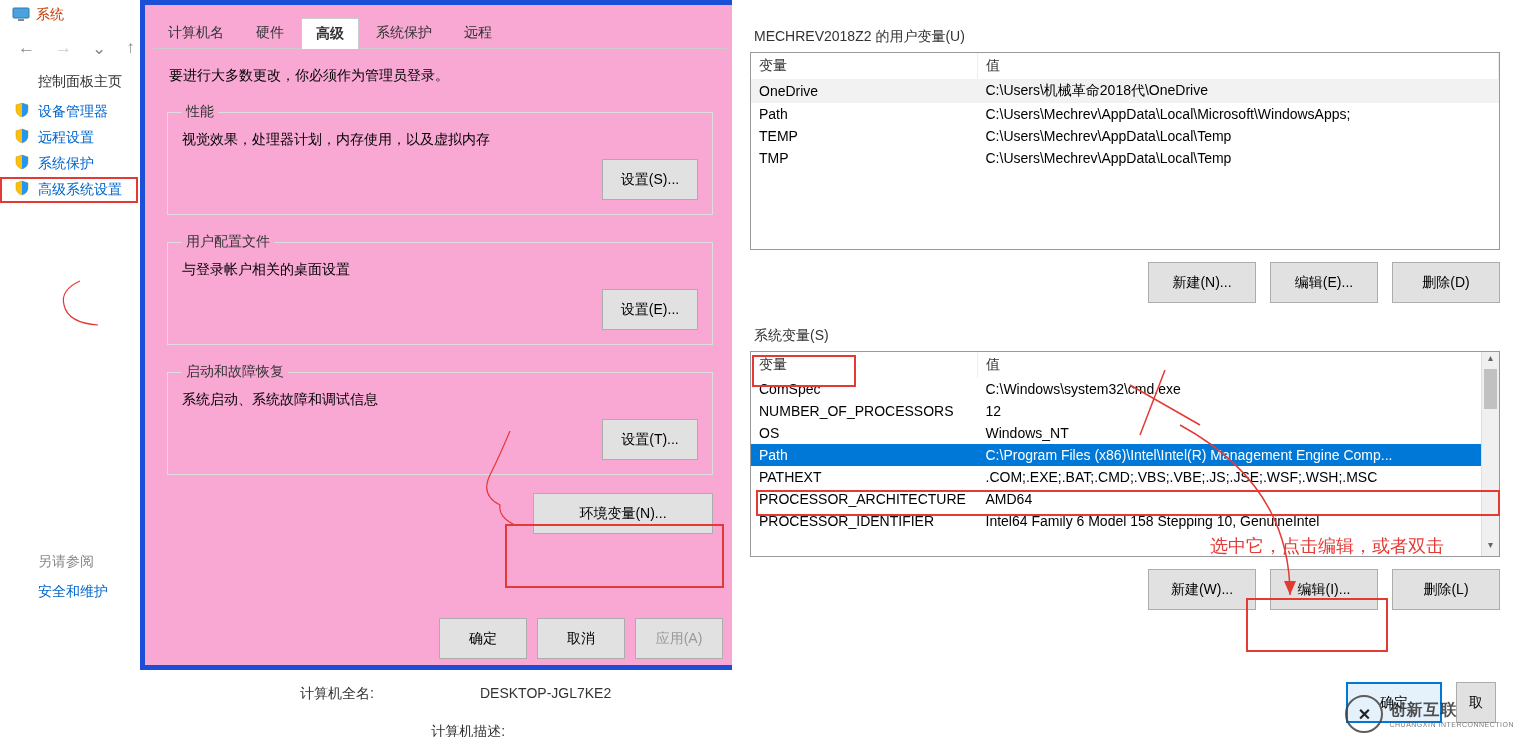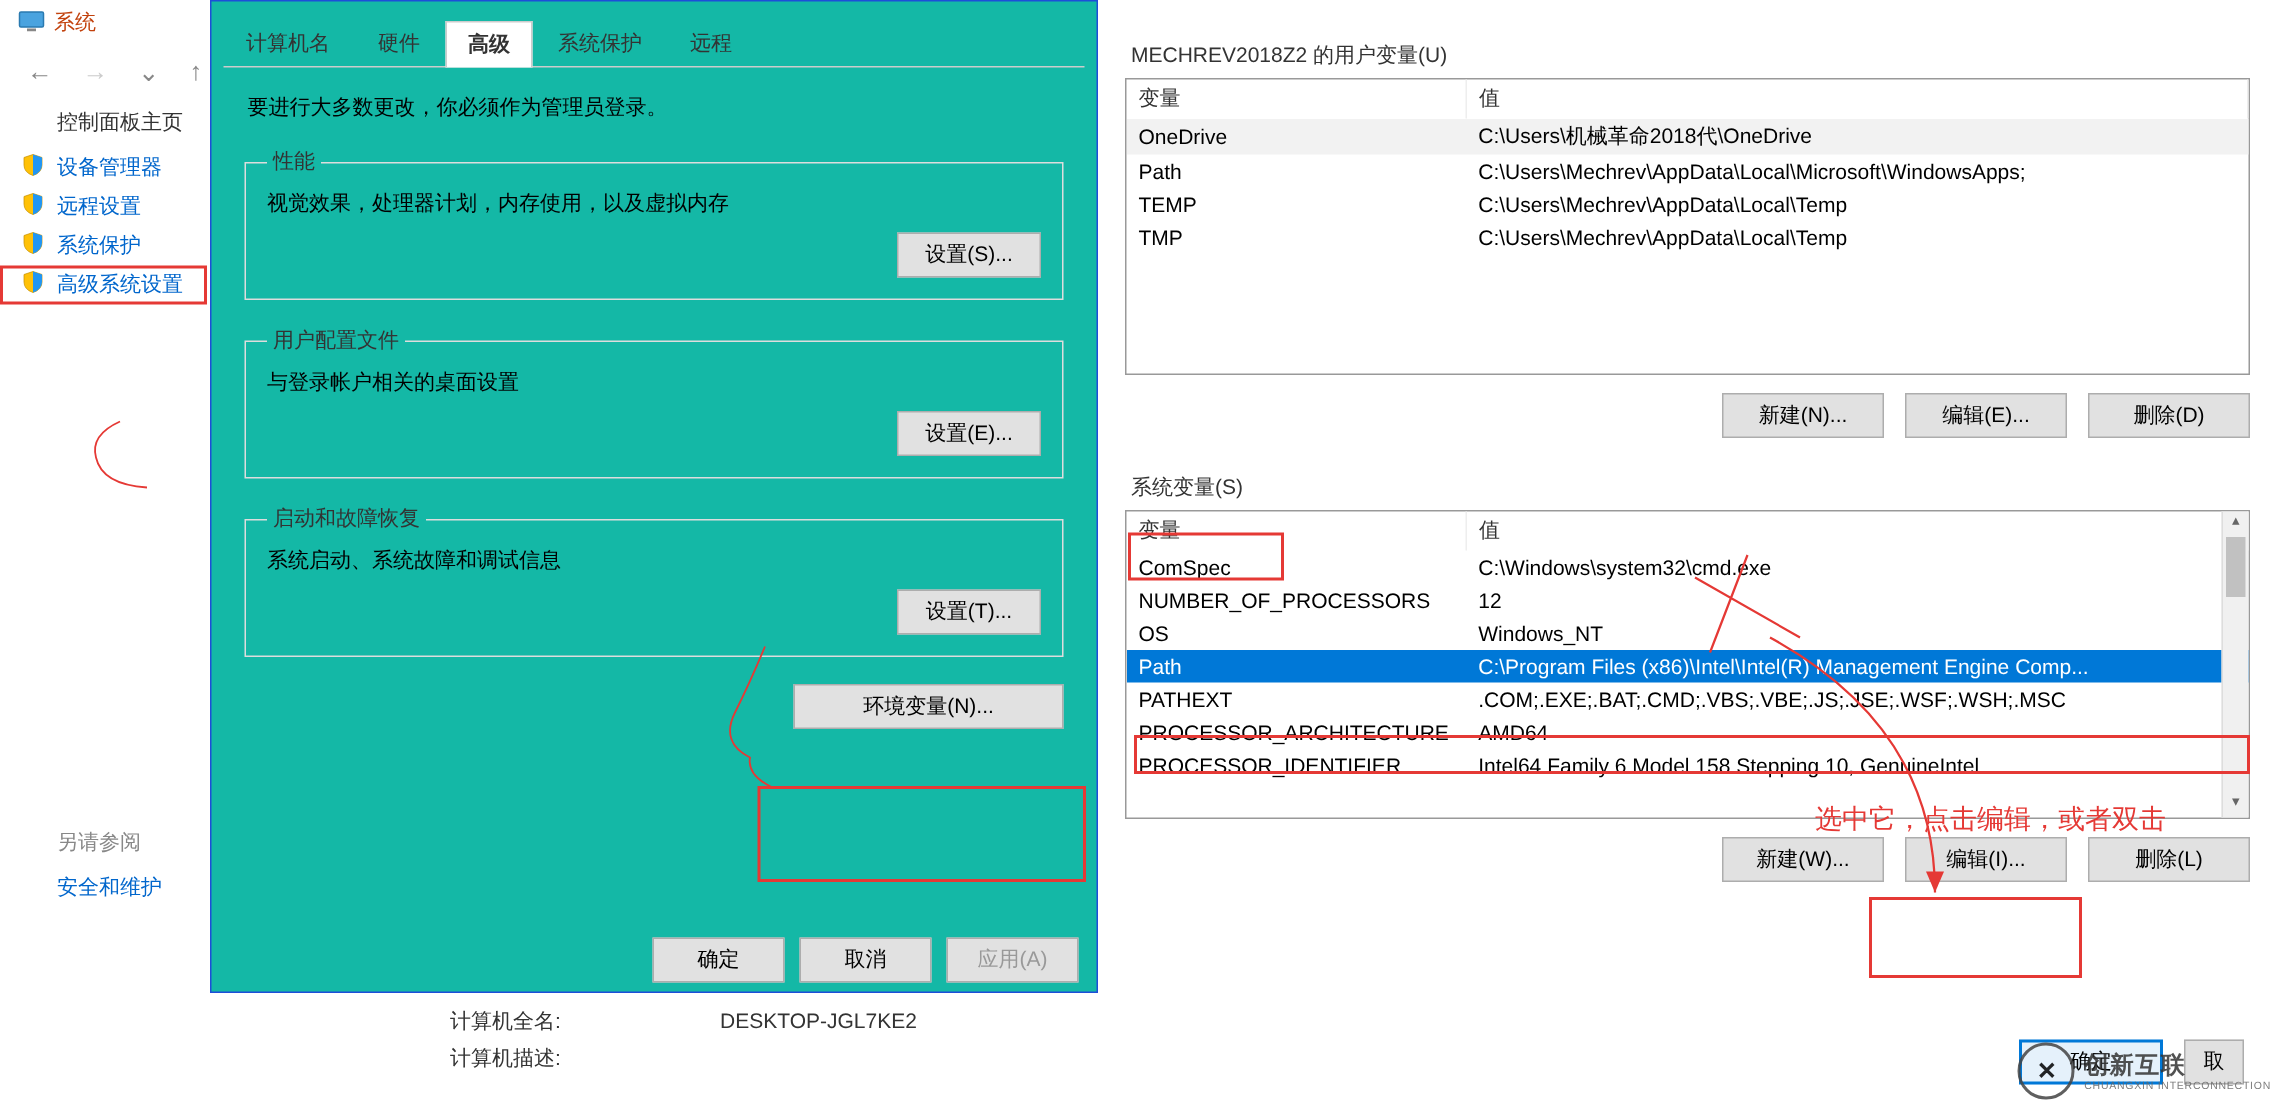--- a/index.html
+++ b/index.html
@@ -19,30 +19,30 @@
   .left-link { display: block; padding: 4px 0 4px 38px; color: #0066cc; cursor: pointer; position: relative; }
   .left-link .shield { position: absolute; left: 14px; top: 3px; }
   .left-link.selected { outline: 2px solid #e53935; outline-offset: -2px; }
   .left-section { padding: 12px 0 8px 38px; color: #333; }
   .left-sub { padding-top: 350px; }
   .left-sub .hdr { color: #888; padding-left: 38px; margin-bottom: 8px; }
 
   
   .sys-dialog {
     position: absolute; left: 140px; top: 0; width: 590px; height: 660px;
-    border: 1px solid #1d4ed8; background: #14b8a6;
+    border: 5px solid #1d4ed8; background: #f9a8d4;
   }
   .tabs { display: flex; margin: 12px 8px 0 8px; border-bottom: 1px solid #ccc; }
   .tab { padding: 6px 14px; border: 1px solid transparent; border-bottom: none; margin-right: 2px; color: #333; cursor: pointer; }
   .tab.active { border-color: #ccc; background: #fff; position: relative; top: 1px; font-weight: bold; }
   .dlg-body { padding: 14px 22px 4px 22px; }
   .dlg-note { margin: 4px 0 18px 2px; }
   fieldset.group { border: 1px solid #ddd; margin: 0 0 18px 0; padding: 10px 14px 14px 14px; position: relative; }
   fieldset.group legend { padding: 0 4px; color: #333; font-size: 14px; }
-  .btn { min-width: 96px; height: 30px; background: #e1e1e1; border: 1px solid #adadad; color: #000; cursor: pointer; font-family: inherit; font-size: 14px; }
+  .btn { min-width: 96px; height: 41px; background: #e1e1e1; border: 1px solid #adadad; color: #000; cursor: pointer; font-family: inherit; font-size: 14px; }
   .btn.block { display: block; margin-left: auto; margin-top: 10px; }
   .btn-default { border: 2px solid #0078d7; background: #e5f1fb; }
   .dlg-footer { position: absolute; bottom: 6px; right: 12px; display: flex; gap: 10px; }
   .dlg-footer .btn { min-width: 88px; }
   .btn[disabled] { color: #999; }
 
   .envvar-box { position: absolute; left: 505px; top: 524px; width: 215px; height: 60px; border: 2px solid #e53935; pointer-events: none; }
 
   
   .env-dialog {
@@ -66,21 +66,21 @@
   .path-box { position: absolute; left: 756px; top: 490px; width: 740px; height: 22px; border: 2px solid #e53935; pointer-events: none; }
   .edit-box { position: absolute; left: 1246px; top: 598px; width: 138px; height: 50px; border: 2px solid #e53935; pointer-events: none; }
   .annotation { position: absolute; color: #e53935; font-family: "SimSun", serif; font-size: 18px; pointer-events: none; margin-left: 20px; }
 
   svg.scribble { position: absolute; pointer-events: none; }
 
   .shield { display: inline-block; width: 16px; height: 16px; }
   .monitor-icon { display: inline-block; }
 
   .info-block { position: absolute; left: 300px; top: 665px; font-size: 14px; color: #333; }
-  .info-block .row { display: flex; margin: 7px 0; }
+  .info-block .row { display: flex; margin: 20px 0; justify-content: flex-end; }
   .info-block .lbl { width: 180px; }
 
   .scrollbar-stub { position: absolute; right: 0; top: 0; bottom: 0; width: 17px; background: #f0f0f0; border-left: 1px solid #ddd;}
   .scrollbar-stub .thumb { position:absolute; left:2px; right:2px; top:2px; height:40px; background:#c1c1c1;}
   .scrollbar-stub .arrow { position:absolute; left:0; right:0; height:17px; text-align:center; font-size:10px; color:#666;}
 
   .watermark { position: absolute; right: 4px; bottom: 4px; display:flex; align-items:center; gap:6px; opacity:0.85; }
   .watermark .logo { width:34px; height:34px; border:2px solid #444; border-radius:50%; display:flex; align-items:center; justify-content:center; font-weight:bold; font-size:16px; font-family: Arial; }
   .watermark .txt { font-size:16px; font-weight:bold; color:#333; letter-spacing:1px;}
   .watermark .sub { font-size:7px; color:#666; letter-spacing:0.5px;}

